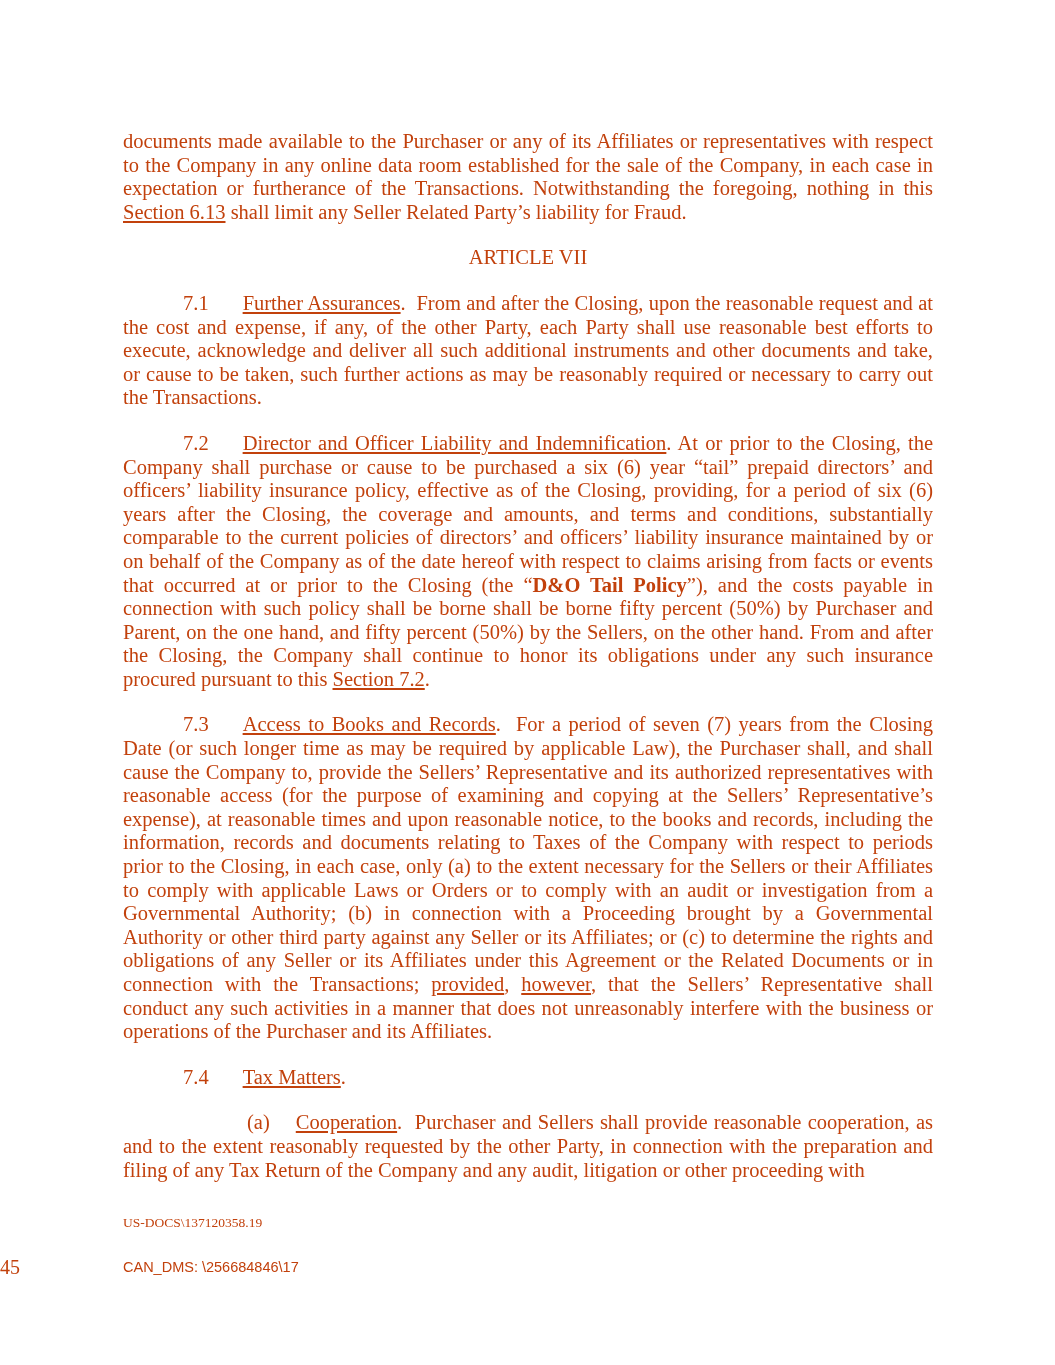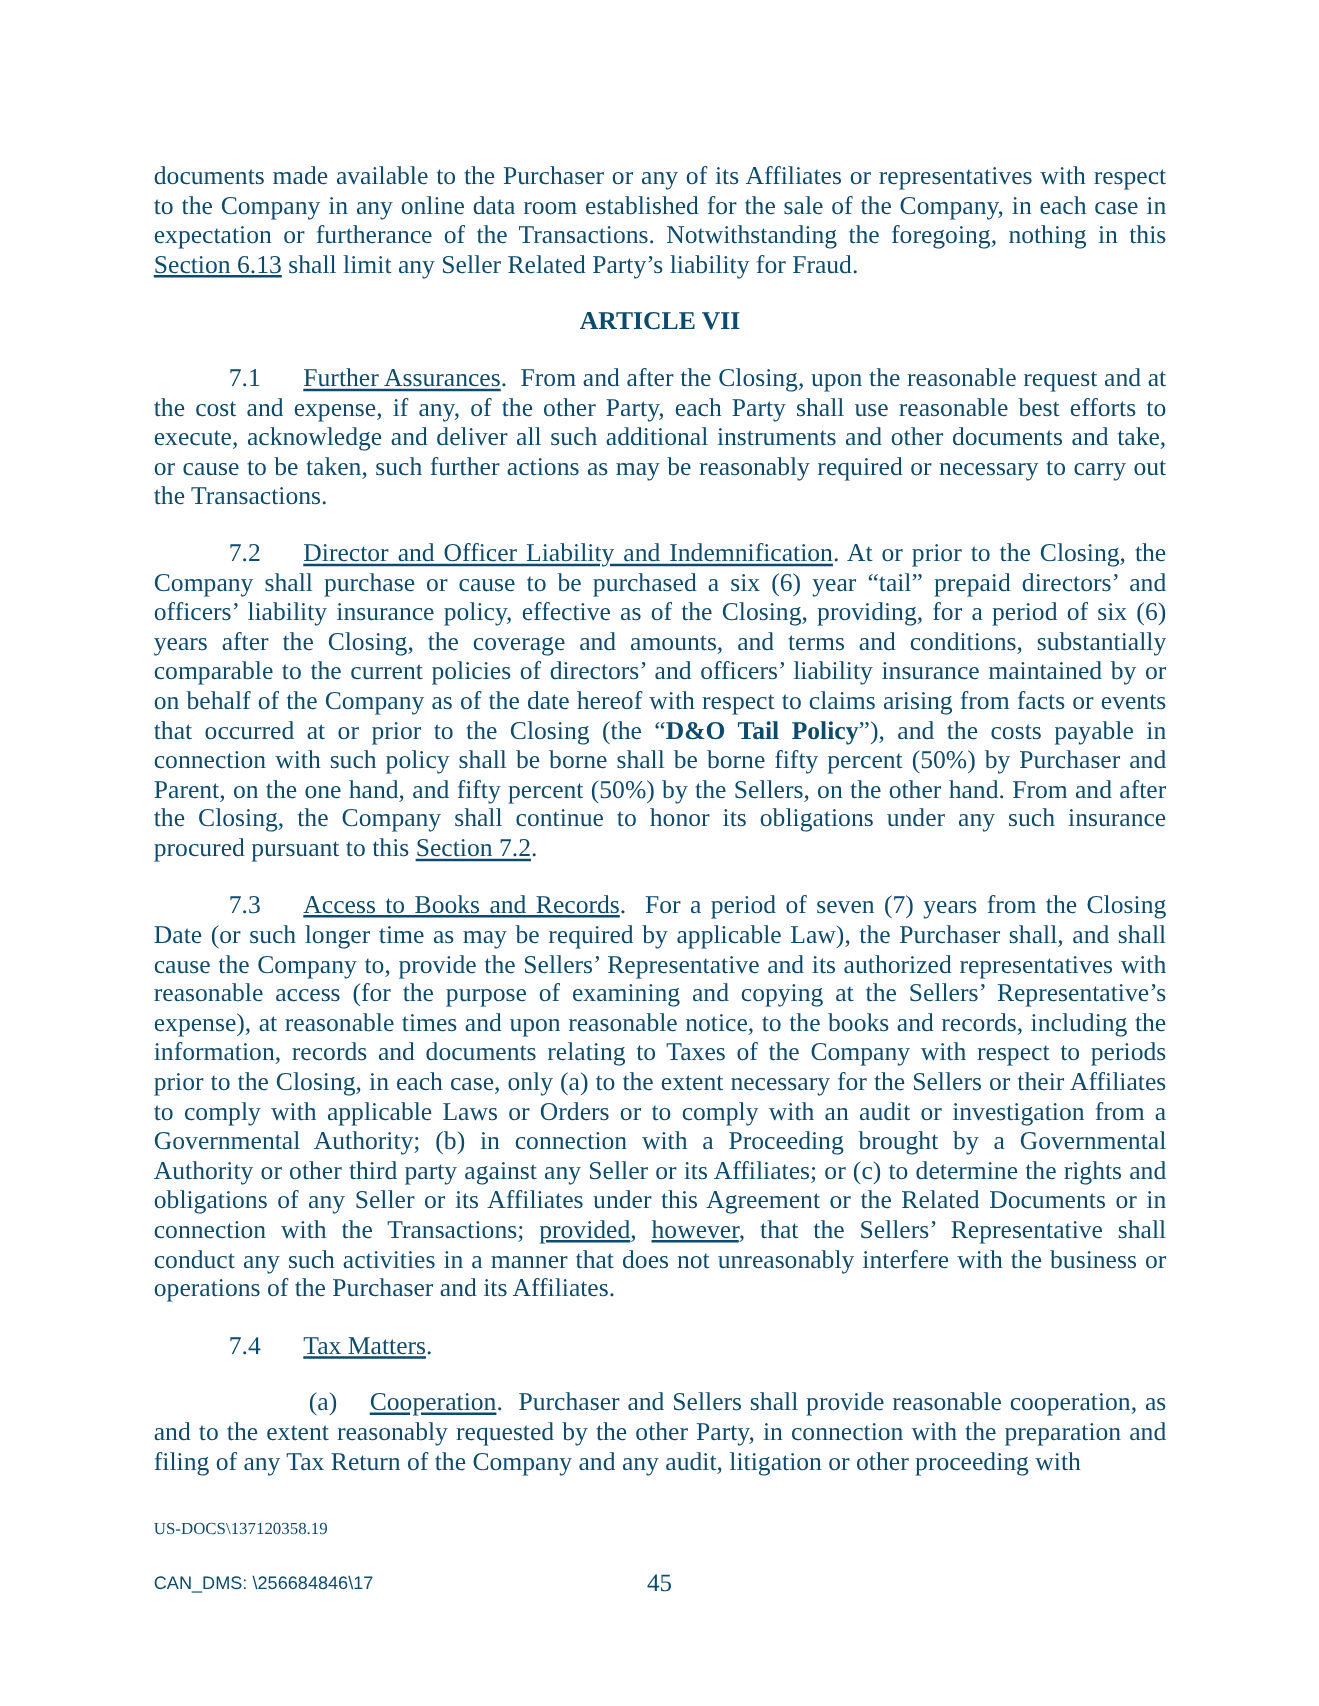--- a/index.html
+++ b/index.html
@@ -1,40 +1,40 @@
 <!DOCTYPE html>
 <html><head>
 <meta charset="utf-8">
 <style>
   html, body { margin: 0; padding: 0; background: #ffffff; }
   .page {
     position: relative;
     width: 1055px;
     height: 1365px;
     background: #ffffff;
-    color: #0c4a6e;
+    color: #c2410c;
     font-family: "Liberation Serif", serif;
     font-size: 20.5px;
     line-height: 23.6px;
     overflow: hidden;
   }
   .content {
     position: absolute;
     left: 123px;
     top: 130px;
     width: 810px;
   }
   .para {
     margin: 0 0 22px 0;
     text-align: justify;
   }
   .center-heading {
     margin: 0 0 22px 0;
     text-align: center;
-    font-weight: bold;
+    font-weight: normal;
   }
   .indent-half { text-indent: 60px; }
   .indent-one  { text-indent: 124px; }
   .tab   { display: inline-block; width: 34px; }
   .tab-a { display: inline-block; width: 26px; }
   .u  { text-decoration: underline; }
   .bu { font-weight: bold; }
   .footer-id1 {
     position: absolute;
     left: 123px;
@@ -49,21 +49,20 @@
     top: 1214px;
     font-family: "Liberation Serif", serif;
     font-size: 13.5px;
     line-height: 17px;
   }
   .page-num {
     position: absolute;
     left: 0;
     right: 0;
     top: 1256px;
-    text-align: center;
     font-size: 20px;
   }
 </style>
 </head>
 <body>
 
 <div class="page">
   <div class="content">
 
     <p class="para"><span>documents made available to the Purchaser or any of its Affiliates or representatives with respect to the Company in any online data room established for the sale of the Company, in each case in expectation or furtherance of the Transactions. Notwithstanding the foregoing, nothing in this </span><span class="u">Section 6.13</span><span> shall limit any Seller Related Party’s liability for Fraud.</span></p>

